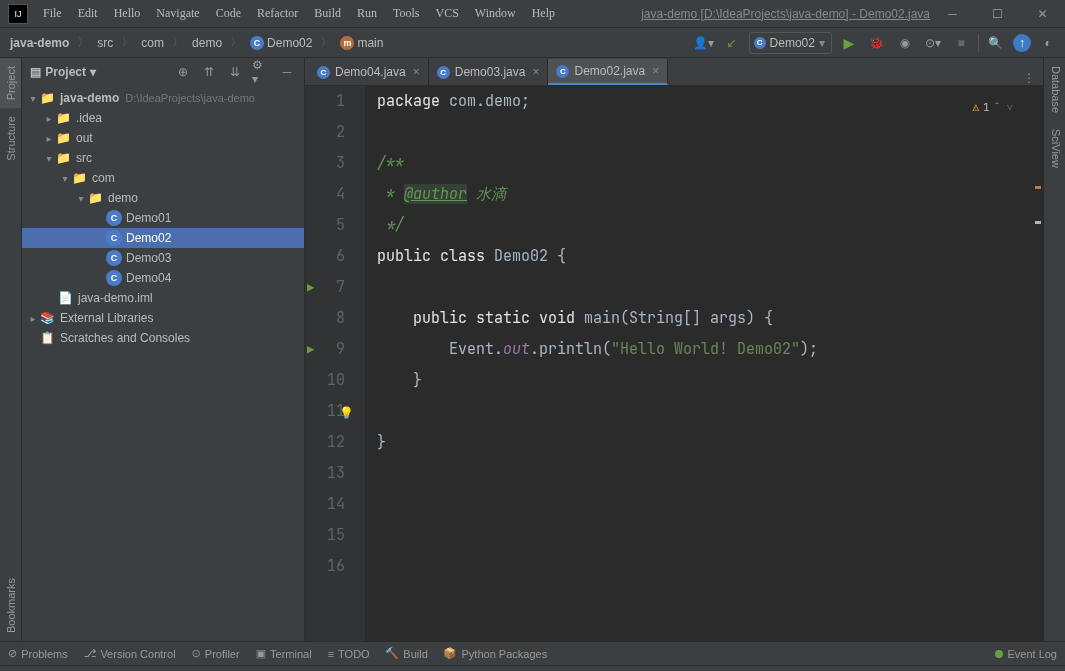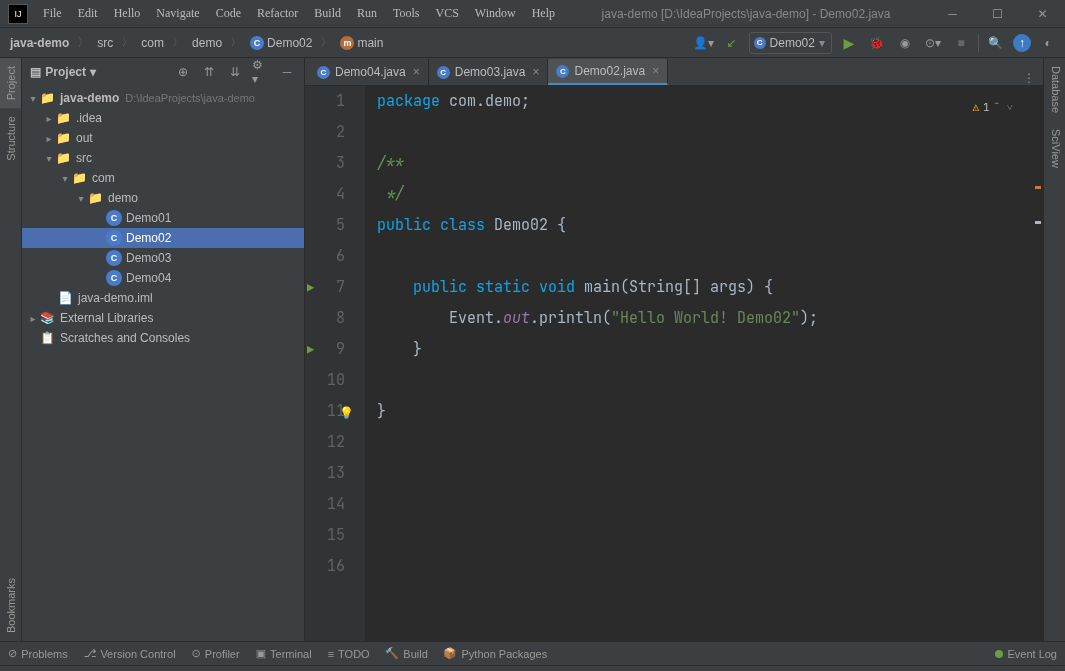--- a/index.html
+++ b/index.html
@@ -1,21 +1,21 @@
 <!DOCTYPE html>
 <html><head>
 <meta charset="utf-8">
 <style>
 * { margin:0; padding:0; box-sizing:border-box; }
 body { font-family:"Segoe UI",sans-serif; font-size:12px; background:#3c3f41; color:#bbb; width:1065px; height:671px; overflow:hidden; position:relative; }
 .titlebar { height:28px; background:#3c3f41; display:flex; align-items:center; border-bottom:1px solid #2b2b2b; }
 .app-icon { width:20px; height:20px; margin:0 8px; background:#000; border:1px solid #555; display:flex; align-items:center; justify-content:center; font-size:9px; color:#fff; }
 .menu { display:flex; gap:2px; }
 .menu-item { padding:4px 7px; cursor:pointer;font-family:Liberation Serif, serif; }
-.title-text { flex:1; text-align:center; color:#888; font-size:12px; }
+.title-text { flex:1; text-align:right; color:#888; font-size:12px;text-decoration:underline; }
 .win-controls { display:flex; gap:0; }
 .win-btn { width:45px; height:28px; display:flex; align-items:center; justify-content:center; color:#999; cursor:pointer; }
 .toolbar { height:30px; background:#3c3f41; display:flex; align-items:center; padding:0 6px; border-bottom:1px solid #2b2b2b; gap:6px; }
 .breadcrumb { display:flex; align-items:center; gap:4px; }
 .crumb { padding:2px 4px; display:flex; align-items:center; gap:3px; cursor:pointer; }
 .crumb-sep { color:#666; }
 .c-icon { width:14px; height:14px; border-radius:50%; display:inline-flex; align-items:center; justify-content:center; font-size:9px; font-weight:bold; }
 .icon-class { background:#4a7bc9; color:white; }
 .icon-method { background:#b66d3c; color:white; }
 .tb-spacer { flex:1; }
@@ -48,21 +48,21 @@
 .tab.active { background:#4e5254; border-bottom:2px solid #4a88c7; }
 .tab-close { color:#888; font-size:12px; margin-left:2px; }
 .tab-menu { margin-left:auto; padding:0 8px; color:#999; cursor:pointer; }
 .code-area { flex:1; display:flex; font-family:"JetBrains Mono",Consolas,monospace; font-size:15px; line-height:31px; position:relative; }
 .gutter { width:60px; background:#313335; text-align:right; color:#606366; padding-right:20px; position:relative; }
 .gutter-marks { position:absolute; left:2px; top:0; width:14px; }
 .run-mark { color:#6a9e3e; font-size:12px; position:absolute; }
 .bulb { position:absolute; color:#f0a732; font-size:12px; }
 .code { flex:1; padding-left:12px; position:relative; }
 .line { height:31px; white-space:pre; }
-.kw { color:#0ea5e9; }
+.kw { color:#e5e5e5; }
 .str { color:#6a8759; }
 .doc { color:#629755; font-style:italic; }
 .tag { color:#629755; font-style:italic; text-decoration:underline; background:#344134; }
 .fld { color:#9876aa; font-style:italic; }
 .hlvar { background:#344134; }
 .norm { color:#a9b7c6; }
 .right-gutter { width:22px; background:#3c3f41; border-left:1px solid #2b2b2b; display:flex; flex-direction:column; }
 .side-tab-r { writing-mode:vertical-rl; padding:8px 3px; font-size:11px; cursor:pointer; color:#999; }
 .warn-badge { position:absolute; top:6px; right:30px; display:flex; align-items:center; gap:4px; font-size:11px; color:#bbb; }
 .warn-tri { color:#f0a732; }
@@ -271,20 +271,21 @@
       </div>
       <div class="code">
         <div class="warn-badge">
             <span class="warn-tri">⚠</span>
             <span>1</span> 
             <span style="color:#888">ˆ ˅</span>
           </div>
         <div class="line"><span class="kw">package </span><span class="norm">com.demo</span><span class="norm">;</span></div>
         <div class="line"></div>
         <div class="line"><span class="doc">/**</span></div>
+        <div class="line"><span class="doc"> * </span><span class="tag">@author</span><span class="doc"> 水滴</span></div>
         <div class="line"><span class="doc"> */</span></div>
         <div class="line"><span class="kw">public </span><span class="kw">class </span><span class="norm">Demo02</span><span class="norm"> {</span></div>
         <div class="line"></div>
         <div class="line">    <span class="kw">public </span><span class="kw">static </span><span class="kw">void </span><span class="norm">main</span><span class="norm">(String[] args) {</span></div>
         <div class="line">        <span class="norm">Event.</span><span class="fld">out</span><span class="norm">.println(</span><span class="str">"Hello World! Demo02"</span><span class="norm">);</span></div>
         <div class="line">    <span class="norm">}</span></div>
         <div class="line"></div>
         <div class="line"><span class="norm">}</span></div>
         <div class="line"></div>
         <div class="scroll-mark" style="top:100px;background:#cc7832"></div>

